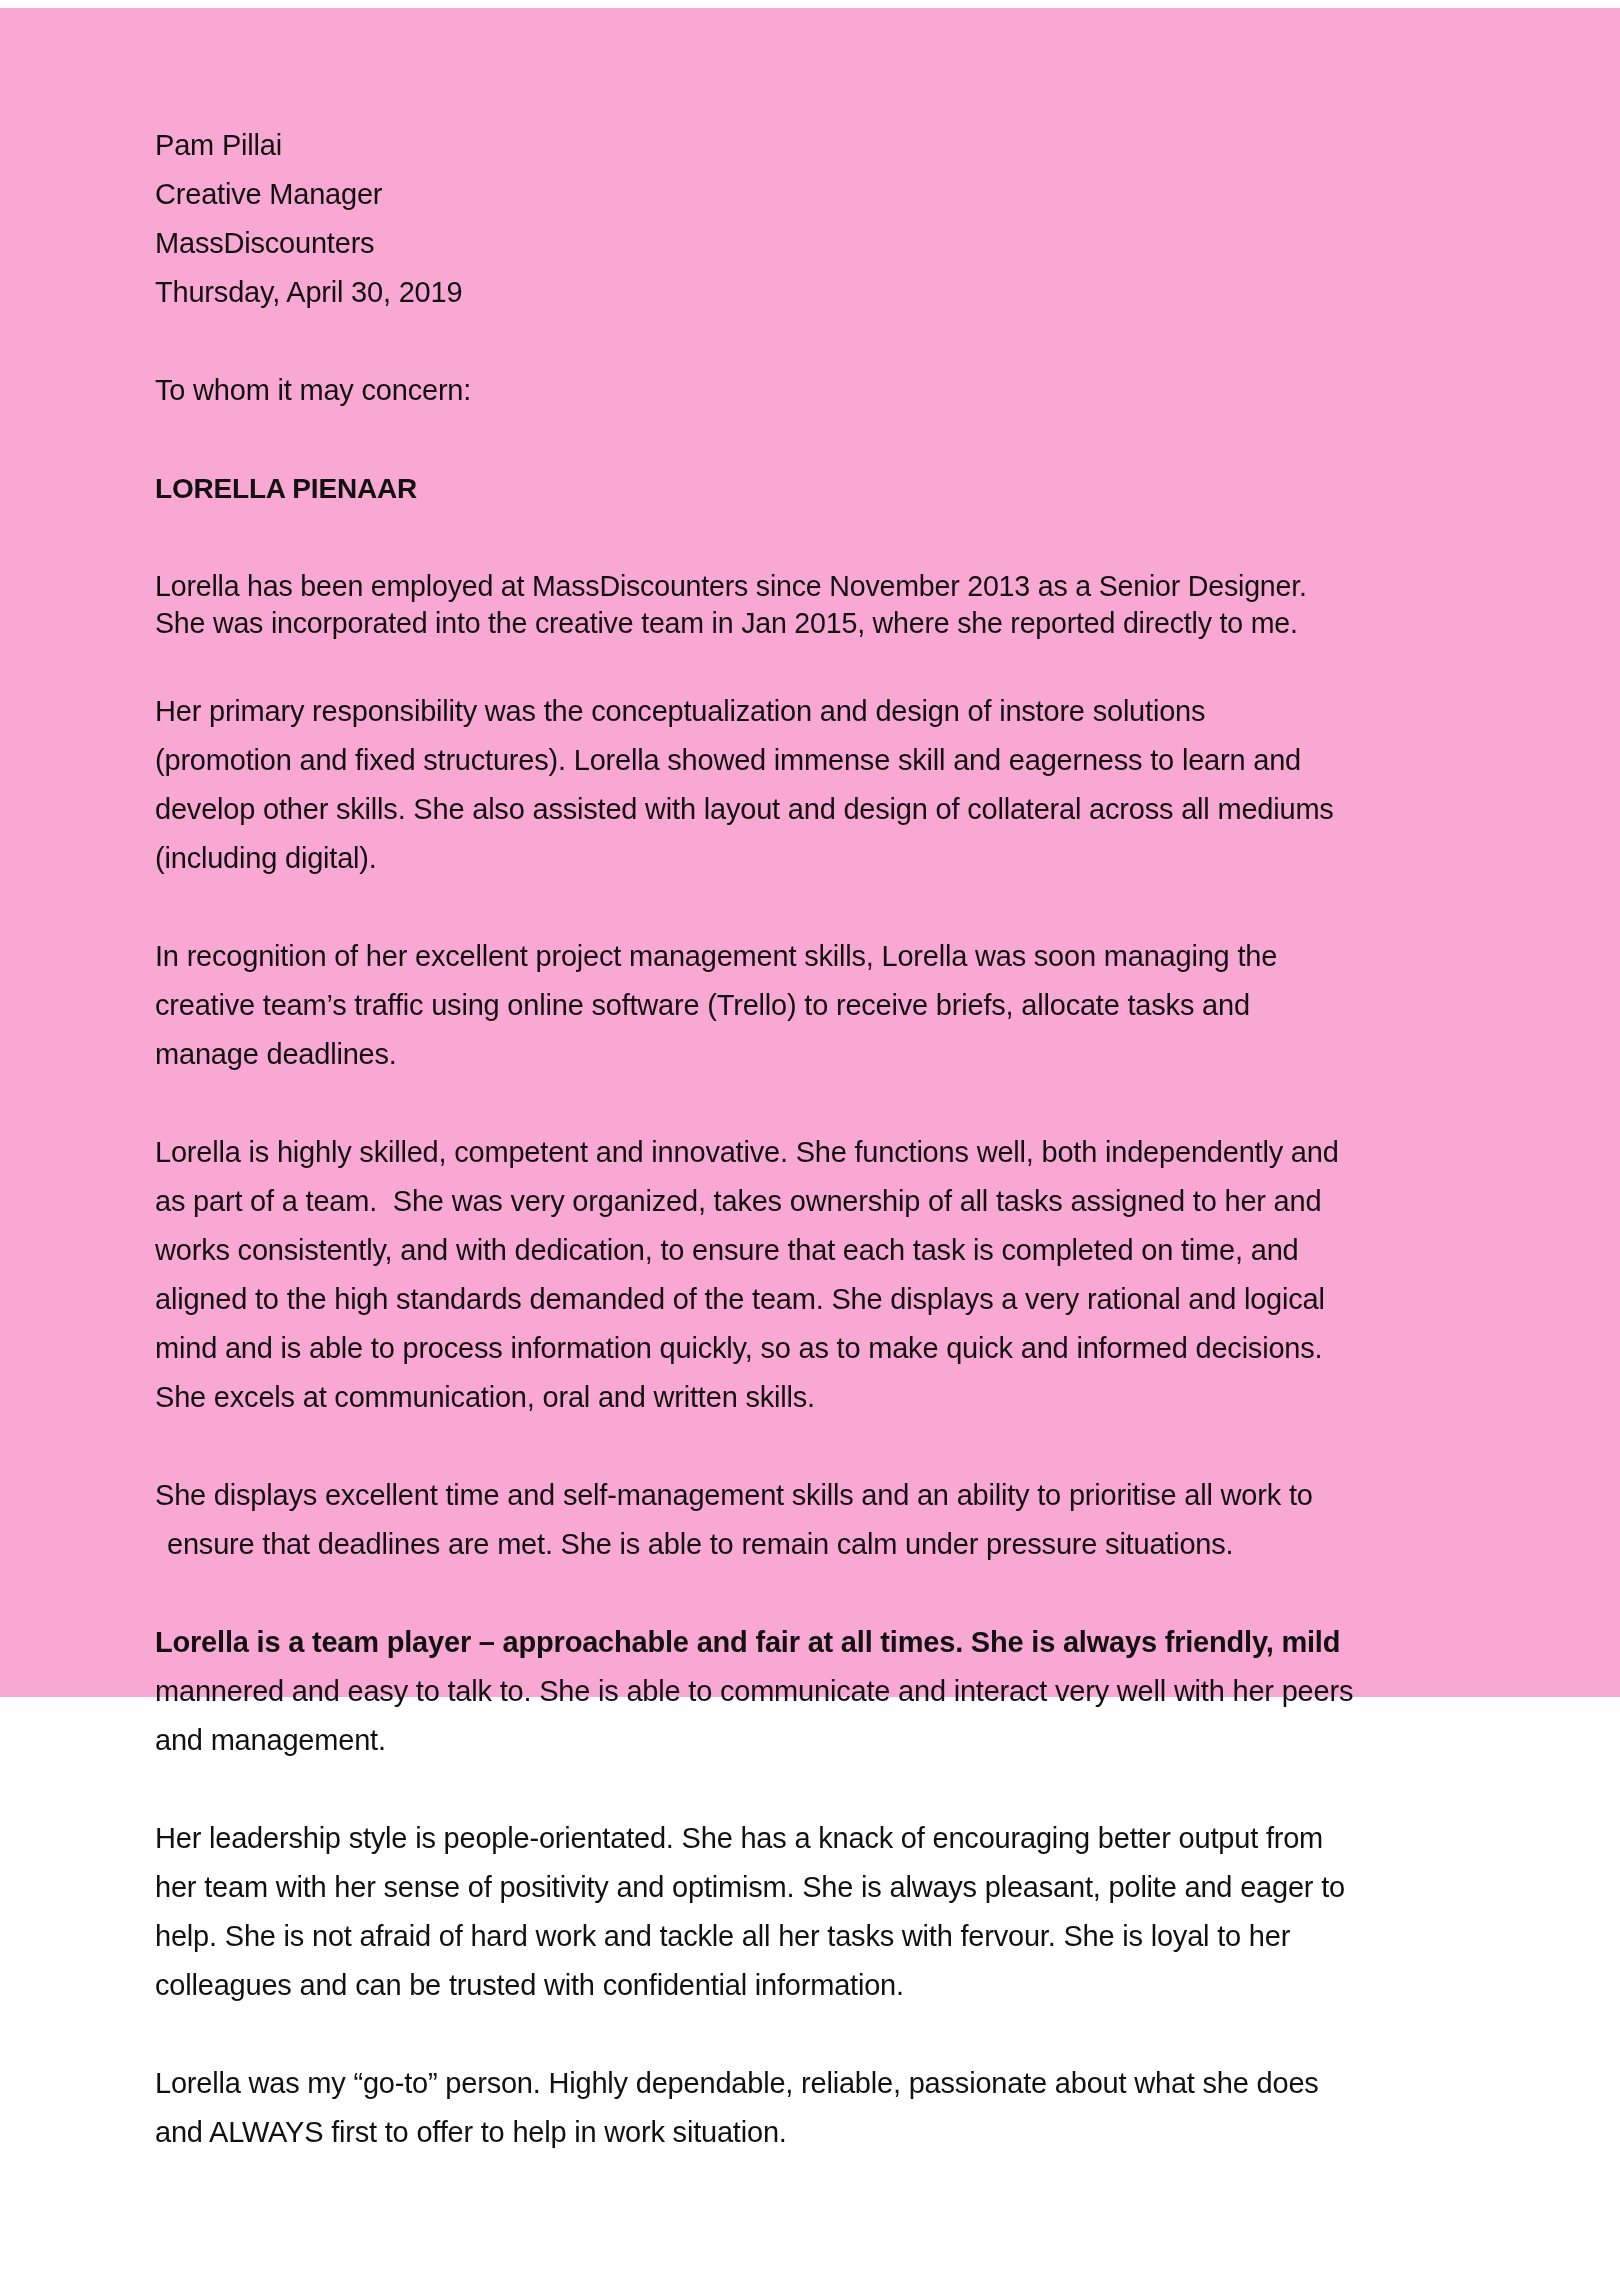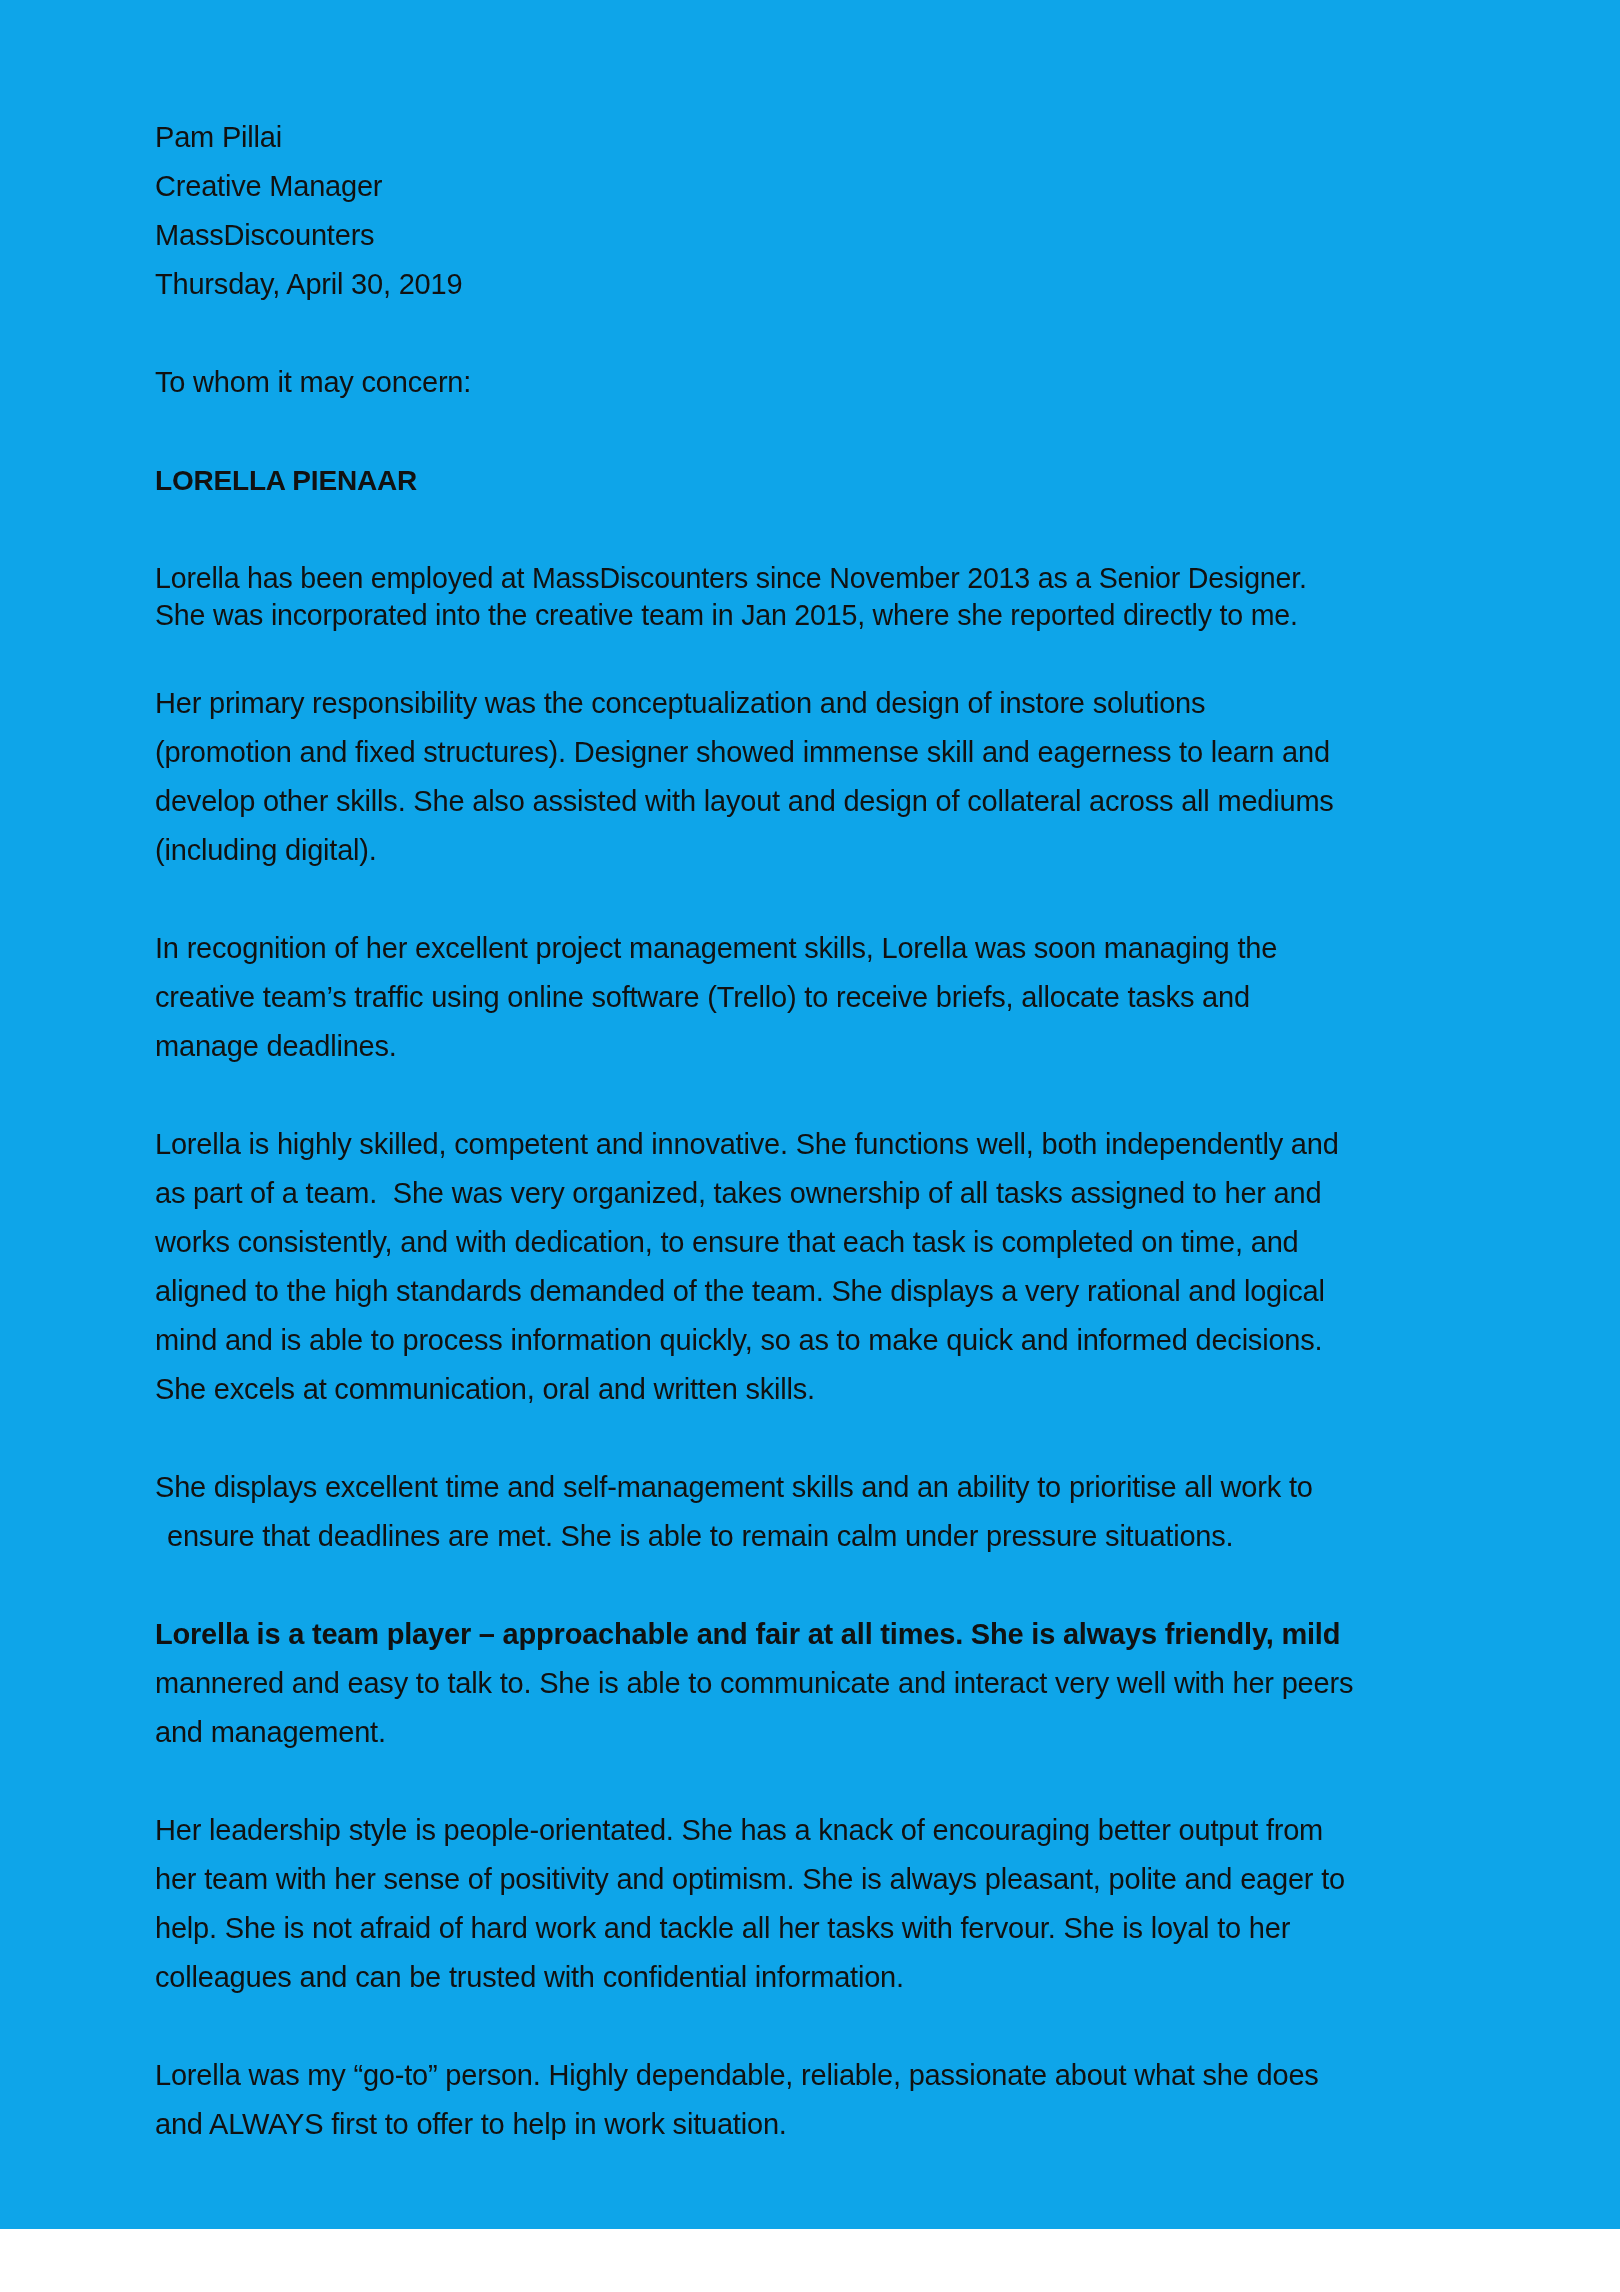--- a/index.html
+++ b/index.html
@@ -10,24 +10,24 @@
     body {
       width: 1620px;
       height: 2293px;
       position: relative;
       overflow: hidden;
       font-family: "Liberation Sans", sans-serif;
       color: #111111;
     }
     .page {
       position: absolute;
-      left: 0; top: 0;
+      left: 0; top: 8px;
       width: 1620px;
-      height: 2229px;
-      background: #0ea5e9;
+      height: 1689px;
+      background: #f9a8d4;
     }
     .line {
       position: absolute;
       left: 155px;
       font-size: 29px;
       line-height: 35px;
       white-space: pre;
       letter-spacing: -0.2px;
       transform-origin: left center;
     }
@@ -53,21 +53,21 @@
 
   <div class="line bold" style="top:463px;">LORELLA PIENAAR</div>
 
   <div>
     <div class="line tight" style="top:561px;">Lorella has been employed at MassDiscounters since November 2013 as a Senior Designer.</div>
     <div class="line tight" style="top:598px;">She was incorporated into the creative team in Jan 2015, where she reported directly to me.</div>
   </div>
 
   <div>
     <div class="line" style="top:686px;">Her primary responsibility was the conceptualization and design of instore solutions</div>
-    <div class="line" style="top:735px;">(promotion and fixed structures). Designer showed immense skill and eagerness to learn and</div>
+    <div class="line" style="top:735px;">(promotion and fixed structures). Lorella showed immense skill and eagerness to learn and</div>
     <div class="line" style="top:784px;">develop other skills. She also assisted with layout and design of collateral across all mediums</div>
     <div class="line" style="top:833px;">(including digital).</div>
   </div>
 
   <div>
     <div class="line" style="top:931px;">In recognition of her excellent project management skills, Lorella was soon managing the</div>
     <div class="line" style="top:980px;">creative team’s traffic using online software (Trello) to receive briefs, allocate tasks and</div>
     <div class="line" style="top:1029px;">manage deadlines.</div>
   </div>
 

